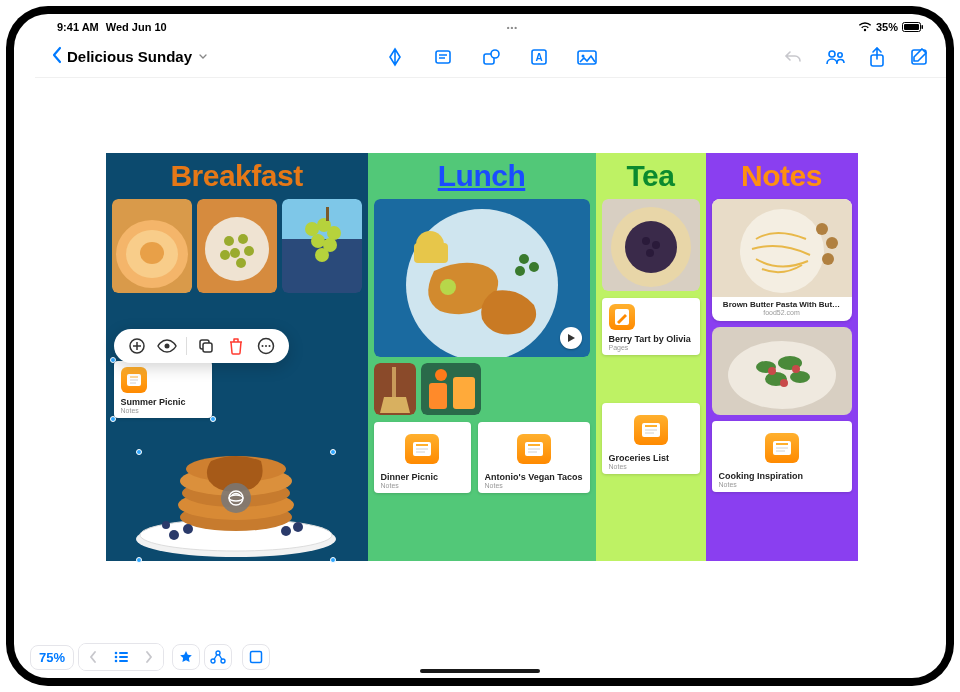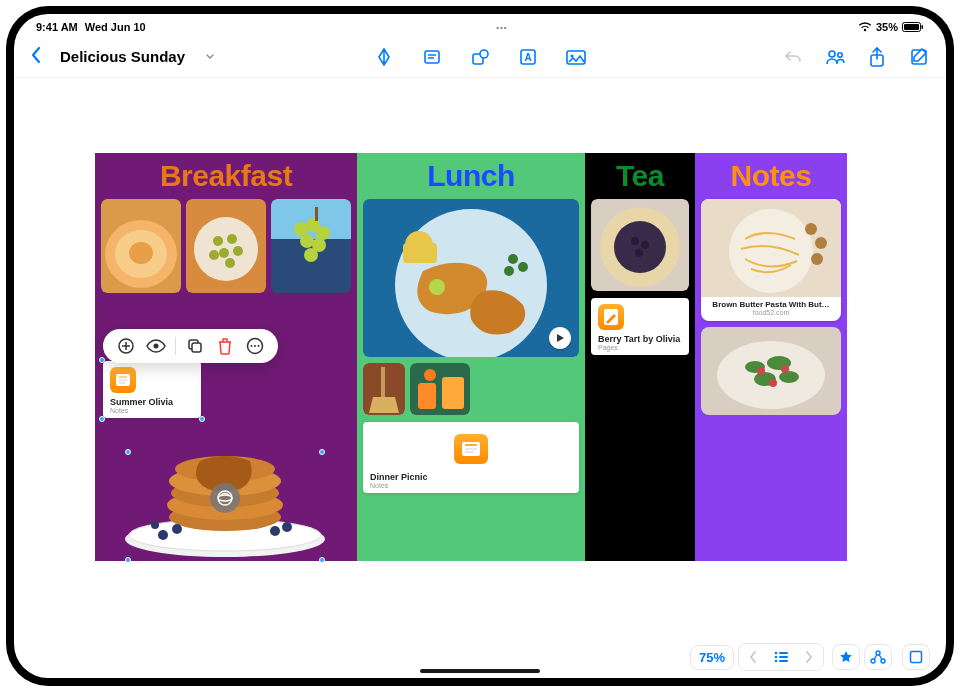--- a/index.html
+++ b/index.html
@@ -20,20 +20,21 @@
       background: #000;
       padding: 8px;
     }
     .ipad-screen {
       position: relative;
       width: 100%;
       height: 100%;
       background: #fff;
       border-radius: 34px;
       overflow: hidden;
+      padding-left: 21px;
     }
     
     
     .status-bar {
       height: 22px;
       display: flex;
       align-items: center;
       padding: 4px 22px 0;
       font-size: 11px;
       font-weight: 600;
@@ -45,21 +46,21 @@
     .wifi-icon, .battery-icon { display:inline-flex; align-items:center;}
     
     
     .toolbar {
       height: 42px;
       display: flex;
       align-items: center;
       padding: 0 16px;
       border-bottom: 1px solid #f0f0f0;
     }
-    .toolbar-left { display:flex; align-items:center; gap:18px; flex:0 0 200px;}
+    .toolbar-left { display:flex; align-items:center; gap:4px; flex:0 0 200px;}
     .back-chevron { color:#007aff; }
     .board-title { font-size:15px; font-weight:600; color:#000; }
     .title-chevron { font-size:10px; color:#888; margin-left:2px;}
     .toolbar-center { flex:1; display:flex; justify-content:center; gap:26px;}
     .toolbar-right { flex:0 0 200px; display:flex; justify-content:flex-end; gap:20px;}
     .tool-btn { color:#007aff; display:inline-flex; align-items:center; justify-content:center; width:22px; height:22px; cursor:pointer;}
     .tool-btn.dim { color:#c7c7cc; }
     
     
     .canvas-area {
@@ -71,27 +72,27 @@
       align-items:center;
       justify-content:center;
     }
     .board {
       position: relative;
       width: 770px;
       height: 408px;
       display:flex;
     }
     .col { position:relative; height:100%; padding:6px; }
-    .col-breakfast { flex:0 0 260px; background:#701a75; }
+    .col-breakfast { flex:0 0 260px; background:#0c4a6e; }
     .col-lunch { flex:0 0 228px; background:#52c878; }
-    .col-tea { flex:0 0 110px; background:#000000; }
+    .col-tea { flex:0 0 110px; background:#bef264; }
     .col-dinner { flex:0 0 152px; background:#8a3ff0; }
     .col-title { font-size:30px; font-weight:700; text-align:center; margin-bottom:6px; letter-spacing:-0.5px;}
     .col-breakfast .col-title { color:#e67817; }
-    .col-lunch .col-title { color:#1a4cff; }
+    .col-lunch .col-title { color:#1a4cff;text-decoration:underline; }
     .col-tea .col-title { color:#0b8a2e; }
     .col-dinner .col-title { color:#ff9010; }
     
     .thumb-row { display:flex; gap:5px; }
     .thumb { border-radius:6px; overflow:hidden; position:relative; }
     .thumb svg { display:block; }
     
     .note-card {
       background:#fff; border-radius:4px; padding:6px 7px 4px;
       box-shadow:0 1px 3px rgba(0,0,0,0.15);
@@ -131,21 +132,21 @@
       z-index:30;
     }
     .ctx-btn { width:26px; height:26px; display:flex; align-items:center; justify-content:center; color:#333; border-radius:50%;}
     .ctx-divider { width:1px; height:18px; background:#ddd; margin:0 2px;}
     .ctx-btn.danger { color:#ff3b30; }
     
     
     .bottom-bar {
       position:absolute; bottom:0; left:0; right:0; height:42px;
       display:flex; align-items:center; padding:0 16px;
-      justify-content:flex-end;
+      justify-content:flex-start;
     }
     .zoom-group { display:flex; align-items:center; gap:4px;}
     .zoom-chip {
       background:#fff; border:1px solid #e5e5ea; border-radius:8px; padding:4px 8px;
       font-size:13px; font-weight:600; color:#007aff;
     }
     .nav-group { display:flex; border:1px solid #e5e5ea; border-radius:8px; overflow:hidden;}
     .nav-btn { width:28px; height:26px; display:flex; align-items:center; justify-content:center; color:#c7c7cc; background:#fff;}
     .nav-btn.active { color:#007aff; }
     .fav-chip { width:28px; height:26px; border:1px solid #e5e5ea; border-radius:8px; margin-left:4px; display:flex; align-items:center; justify-content:center; color:#007aff; background:#fff;}
@@ -320,21 +321,21 @@
           <div style="position:absolute; left:8px; top:208px; width:98px;">
             <div class="note-card">
               <div class="note-icon">
                 <svg width="14" height="12" viewBox="0 0 14 12">
                     <rect width="14" height="12" rx="2" fill="#fff"></rect>
                     <line x1="3" y1="3" x2="11" y2="3" stroke="#ffb02e"></line>
                     <line x1="3" y1="6" x2="11" y2="6" stroke="#d0d0d0"></line>
                     <line x1="3" y1="9" x2="9" y2="9" stroke="#d0d0d0"></line>
                   </svg>
               </div>
-              <div class="note-title">Summer Olivia</div>
+              <div class="note-title">Summer Picnic</div>
               <div class="note-sub">Notes</div>
             </div>
             <span class="selection-handle" style="left:-4px; top:-4px;"></span>
             <span class="selection-handle" style="right:-4px; top:-4px;"></span>
             <span class="selection-handle" style="left:-4px; bottom:-4px;"></span>
             <span class="selection-handle" style="right:-4px; bottom:-4px;"></span>
           </div>
 
           <div class="pancakes-wrap">
             <svg width="220" height="130" viewBox="0 0 220 130">
@@ -453,20 +454,32 @@
                   <svg width="18" height="14" viewBox="0 0 18 14">
                     <rect width="18" height="14" rx="2" fill="#fff"></rect>
                     <line x1="3" y1="3" x2="15" y2="3" stroke="#ffb02e" stroke-width="2"></line>
                     <line x1="3" y1="7" x2="15" y2="7" stroke="#d0d0d0"></line>
                     <line x1="3" y1="10" x2="12" y2="10" stroke="#d0d0d0"></line>
                   </svg>
                 </div>
               <div class="note-title">Dinner Picnic</div>
               <div class="note-sub">Notes</div>
             </div>
+            <div class="note-card wide">
+              <div class="note-icon">
+                  <svg width="18" height="14" viewBox="0 0 18 14">
+                    <rect width="18" height="14" rx="2" fill="#fff"></rect>
+                    <line x1="3" y1="3" x2="15" y2="3" stroke="#ffb02e" stroke-width="2"></line>
+                    <line x1="3" y1="7" x2="15" y2="7" stroke="#d0d0d0"></line>
+                    <line x1="3" y1="10" x2="12" y2="10" stroke="#d0d0d0"></line>
+                  </svg>
+                </div>
+              <div class="note-title">Antonio's Vegan Tacos</div>
+              <div class="note-sub">Notes</div>
+            </div>
           </div>
         </div>
 
         <div class="col col-tea">
           <div class="col-title">Tea</div>
           <div class="thumb">
             <svg class="ph" width="98" height="92">
                 <rect width="98" height="92" fill="#d8cfc2"></rect>
                 <circle cx="49" cy="48" r="40" fill="#e8d6a8"></circle>
                 <circle cx="49" cy="48" r="26" fill="#3a2a4a"></circle>
@@ -479,20 +492,32 @@
           </div>
           <div class="note-card" style="margin-top:7px;">
             <div class="note-icon pages-icon">
               <svg width="14" height="16" viewBox="0 0 14 16">
                   <rect width="14" height="16" rx="2" fill="#fff"></rect>
                   <path d="M2 13l8-8 2 2-8 8z" fill="#ff8a00"></path>
                 </svg>
             </div>
             <div class="note-title">Berry Tart by Olivia</div>
             <div class="note-sub">Pages</div>
+          </div>
+          <div class="note-card wide" style="margin-top:48px;">
+            <div class="note-icon">
+                <svg width="18" height="14" viewBox="0 0 18 14">
+                  <rect width="18" height="14" rx="2" fill="#fff"></rect>
+                  <line x1="3" y1="3" x2="15" y2="3" stroke="#ffb02e" stroke-width="2"></line>
+                  <line x1="3" y1="7" x2="15" y2="7" stroke="#d0d0d0"></line>
+                  <line x1="3" y1="10" x2="12" y2="10" stroke="#d0d0d0"></line>
+                </svg>
+              </div>
+            <div class="note-title">Groceries List</div>
+            <div class="note-sub">Notes</div>
           </div>
         </div>
 
         <div class="col col-dinner">
           <div class="col-title">Notes</div>
           <div class="link-card">
             <div class="link-thumb">
               <svg width="140" height="98">
                   <rect width="140" height="98" fill="#e8dcc8"></rect>
                   <circle cx="70" cy="52" r="42" fill="#f4eee2"></circle>
@@ -524,20 +549,32 @@
                   <ellipse cx="64" cy="52" rx="11" ry="7"></ellipse>
                   <ellipse cx="88" cy="50" rx="10" ry="6"></ellipse>
                 </g>
               <g fill="#c84a4a">
                   <circle cx="60" cy="44" r="4"></circle>
                   <circle cx="84" cy="42" r="4"></circle>
                   <circle cx="72" cy="56" r="4"></circle>
                 </g>
             </svg>
           </div>
+          <div class="note-card wide" style="margin-top:6px;">
+            <div class="note-icon">
+                <svg width="18" height="14" viewBox="0 0 18 14">
+                  <rect width="18" height="14" rx="2" fill="#fff"></rect>
+                  <line x1="3" y1="3" x2="15" y2="3" stroke="#ffb02e" stroke-width="2"></line>
+                  <line x1="3" y1="7" x2="15" y2="7" stroke="#d0d0d0"></line>
+                  <line x1="3" y1="10" x2="12" y2="10" stroke="#d0d0d0"></line>
+                </svg>
+              </div>
+            <div class="note-title">Cooking Inspiration</div>
+            <div class="note-sub">Notes</div>
+          </div>
         </div>
 
       </div>
     </div>
 
     <div class="bottom-bar">
       <div class="zoom-group">
         <div class="zoom-chip">75%</div>
         <div class="nav-group">
           <div class="nav-btn">

